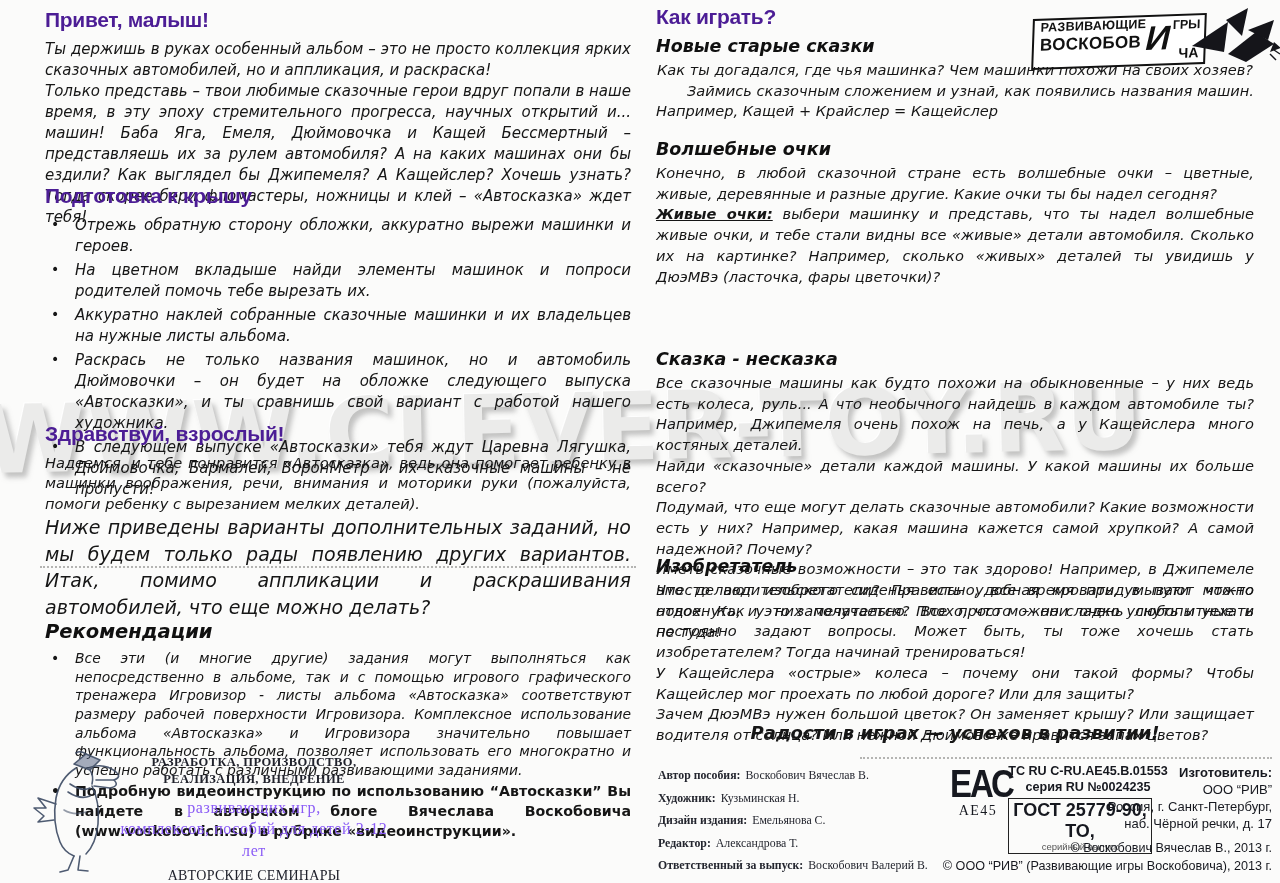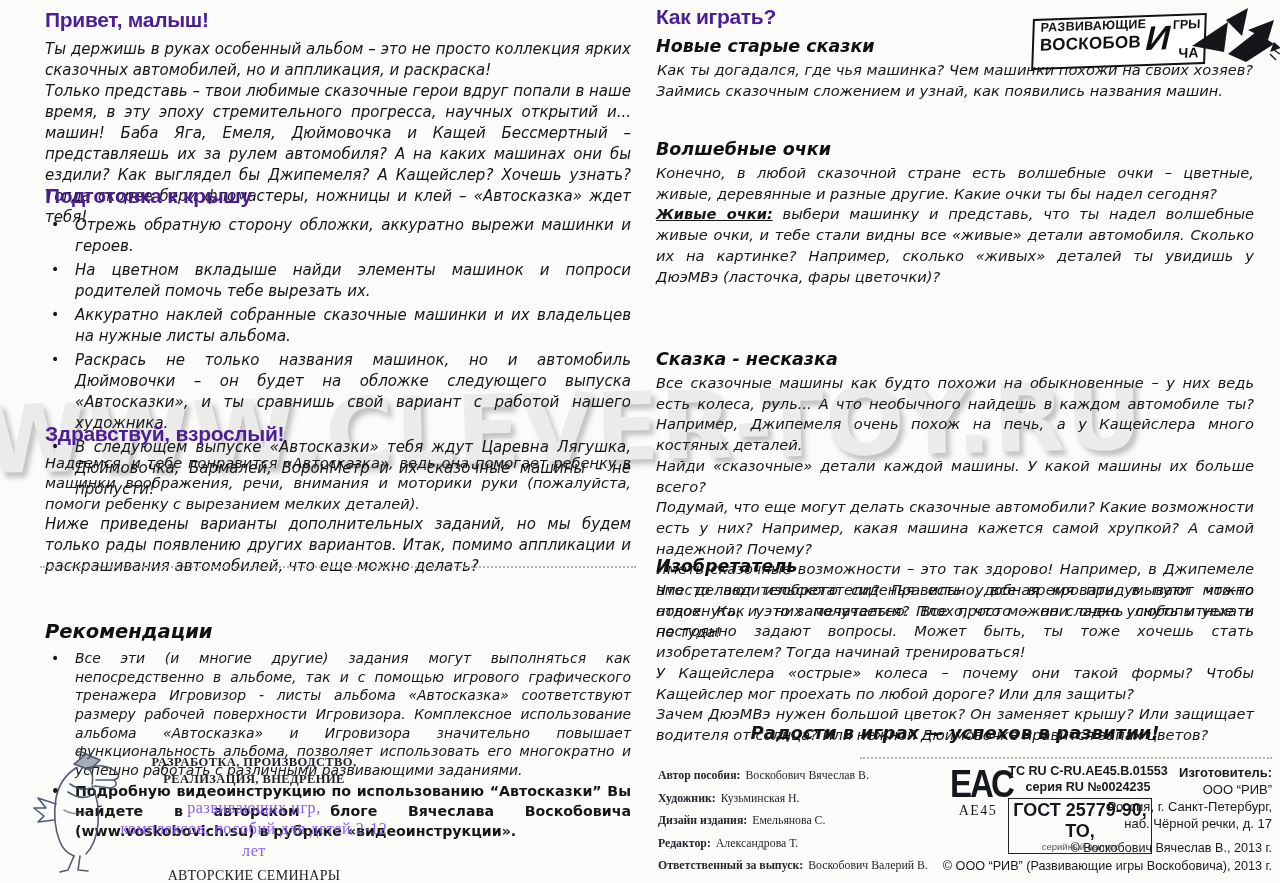--- a/index.html
+++ b/index.html
@@ -94,21 +94,21 @@
     </div>
     <div class="body-t brow">
       <span class="bdot">•</span>
       <span class="btxt">В следующем выпуске «Автосказки» тебя ждут Царевна Лягушка, Дюймовочка, Бармалей, ВоронМетр и их сказочные машины – не пропусти!</span>
     </div>
   </div>
 
   <div class="layer" style="left:45px;top:422px;width:586px;">
     <div class="h1">Здравствуй, взрослый!</div>
     <p class="body-t" style="font-size:14.6px;">Надеемся, и тебе понравится «Автосказка», ведь она помогает ребенку в машинки воображения, речи, внимания и моторики руки (пожалуйста, помоги ребенку с вырезанием мелких деталей).</p>
-    <p class="body-t" style="font-size:15px;">Ниже приведены варианты дополнительных заданий, но мы будем только рады появлению других вариантов. Итак, помимо аппликации и раскрашивания автомобилей, что еще можно делать?</p>
+    <p class="body-t" style="font-size:19px;">Ниже приведены варианты дополнительных заданий, но мы будем только рады появлению других вариантов. Итак, помимо аппликации и раскрашивания автомобилей, что еще можно делать?</p>
   </div>
 
   <div class="layer dotline" style="left:40px;top:566px;width:596px;"></div>
 
   <div class="layer" style="left:45px;top:580px;width:586px;">
     <div class="h2" style="font-size:19.5px;margin-bottom:6px;margin-top:40px;">Рекомендации</div>
     <div class="body-t brow" style="font-size:13.9px;line-height:1.34;">
       <span class="bdot">•</span>
       <span class="btxt">Все эти (и многие другие) задания могут выполняться как непосредственно в альбоме, так и с помощью игрового графического тренажера Игровизор - листы альбома «Автосказка» соответствуют размеру рабочей поверхности Игровизора. Комплексное использование альбома «Автосказка» и Игровизора значительно повышает функциональность альбома, позволяет использовать его многократно и успешно работать с различными развивающими заданиями.</span>
     </div>
@@ -170,21 +170,22 @@
           <line x1="84" y1="44" x2="90" y2="48"></line>
       </g>
     </svg>
   </div>
 
   <div class="layer rcol" style="left:656px;top:36px;width:360px;">
     <div class="h2">Новые старые сказки</div>
   </div>
   <div class="layer rcol" style="left:656px;top:60px;width:598px;">
     <p class="body-t" style="text-align:center;">Как ты догадался, где чья машинка? Чем машинки похожи на своих хозяев?</p>
-    <p class="body-t" style="text-align:left;">Займись сказочным сложением и узнай, как появились названия машин.</p>
+    <p class="body-t" style="text-align:right;">Займись сказочным сложением и узнай, как появились названия машин.</p>
+    <p class="body-t" style="text-align:left;">Например, Кащей + Крайслер = Кащейслер</p>
   </div>
 
   <div class="layer rcol" style="left:656px;top:139px;width:598px;">
     <div class="h2">Волшебные очки</div>
     <p class="body-t">Конечно, в любой сказочной стране есть волшебные очки – цветные, живые, деревянные и разные другие. Какие очки ты бы надел сегодня?</p>
     <p class="body-t"><span class="ul-lead">Живые очки:</span><span> выбери машинку и представь, что ты надел волшебные живые очки, и тебе стали видны все «живые» детали автомобиля. Сколько их на картинке? Например, сколько «живых» деталей ты увидишь у ДюэМВэ (ласточка, фары цветочки)?</span></p>
   </div>
 
   <div class="layer rcol" style="left:656px;top:556px;width:598px;">
     <div class="h2">Изобретатель</div>

